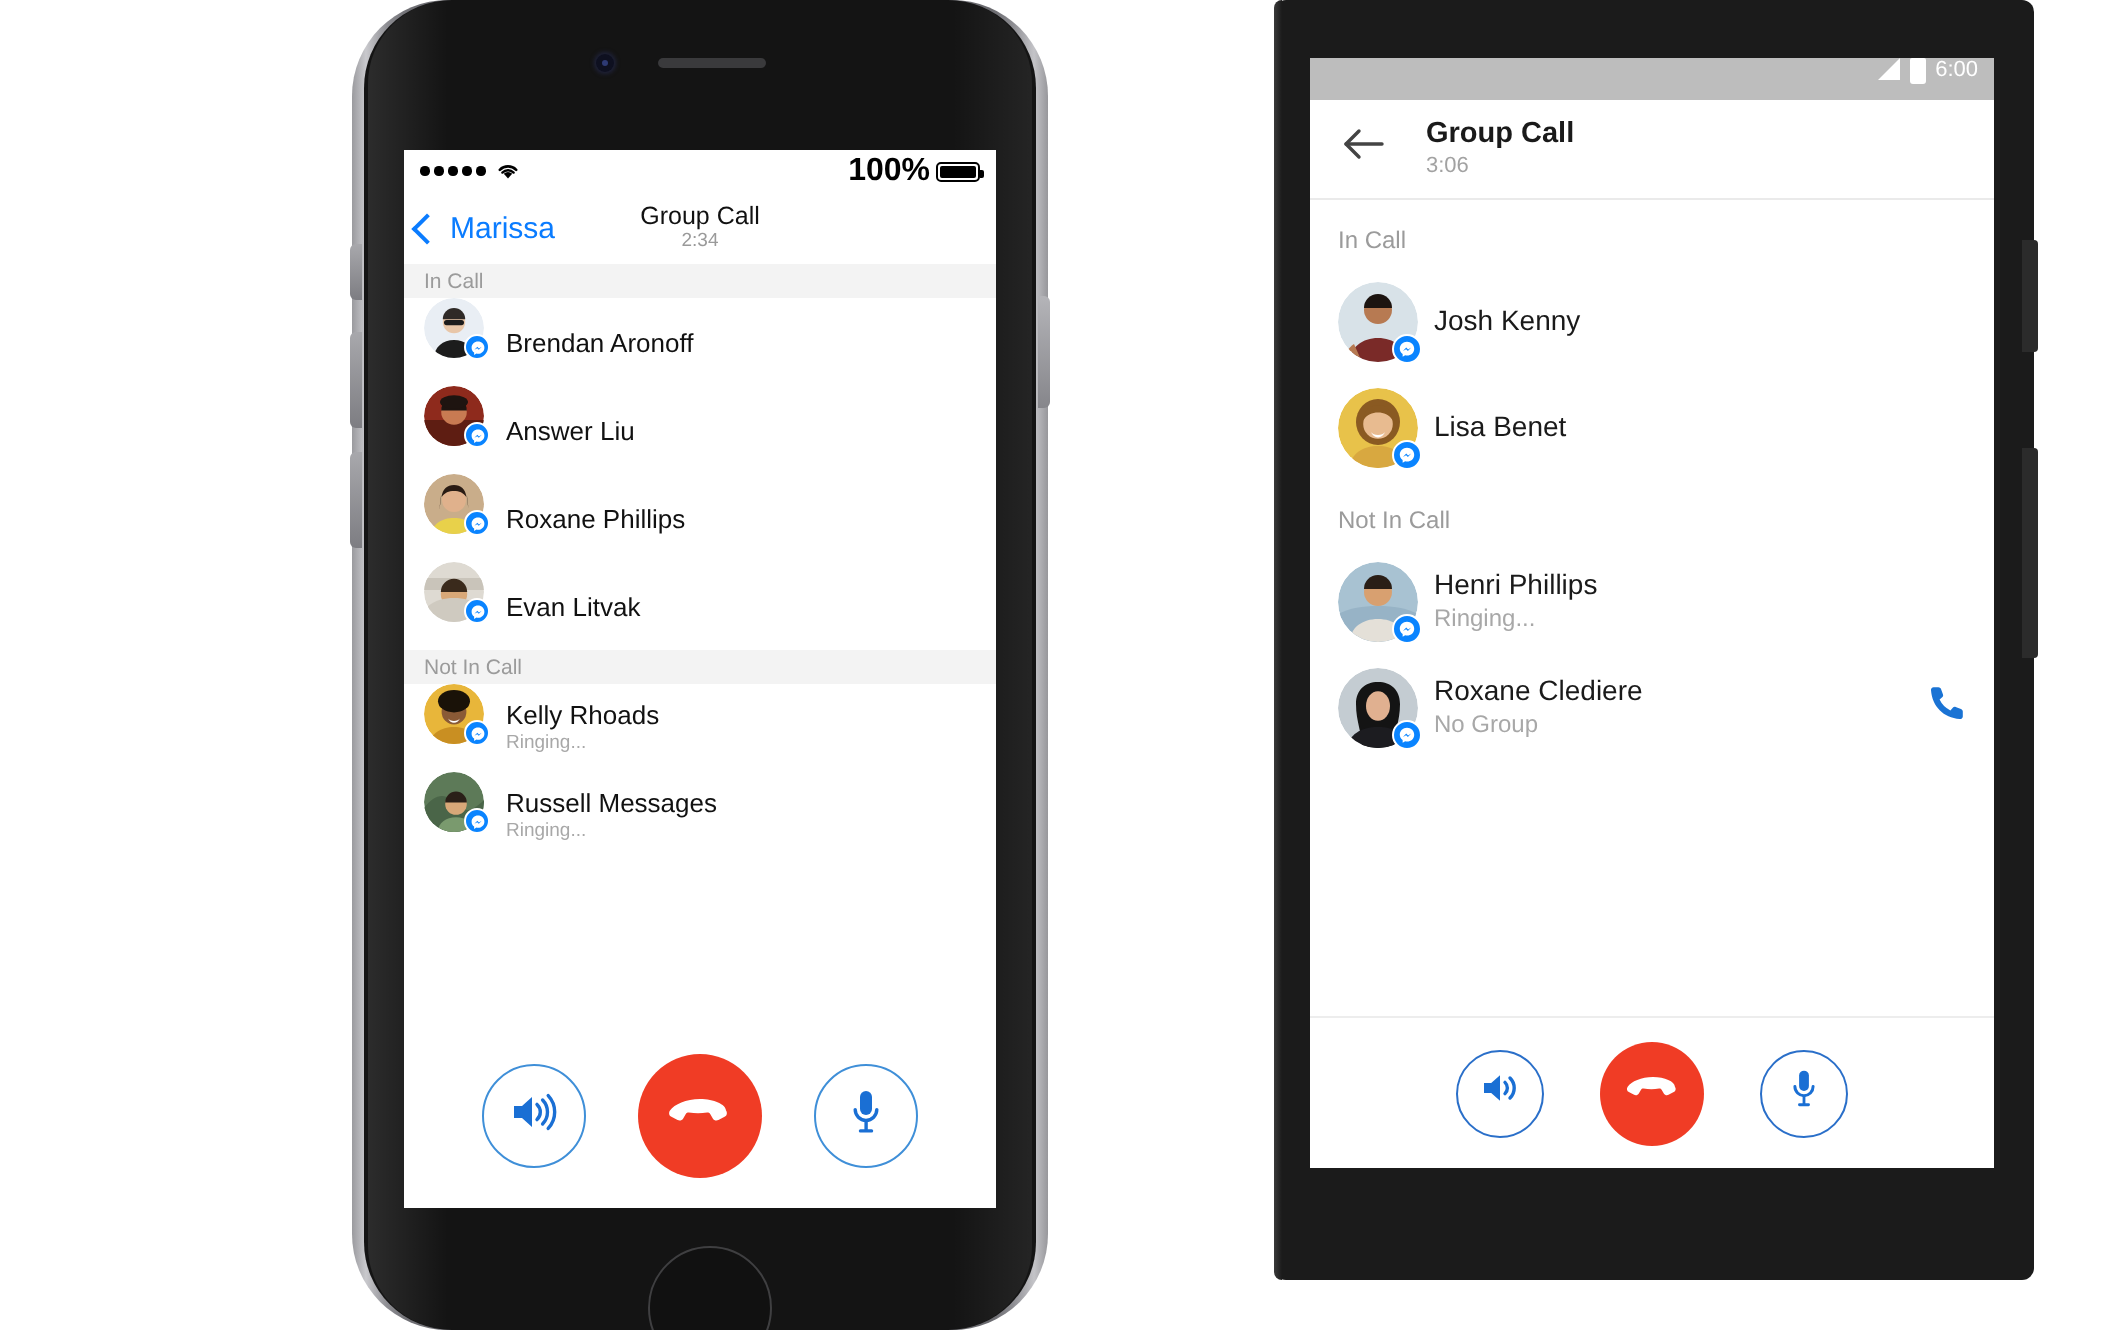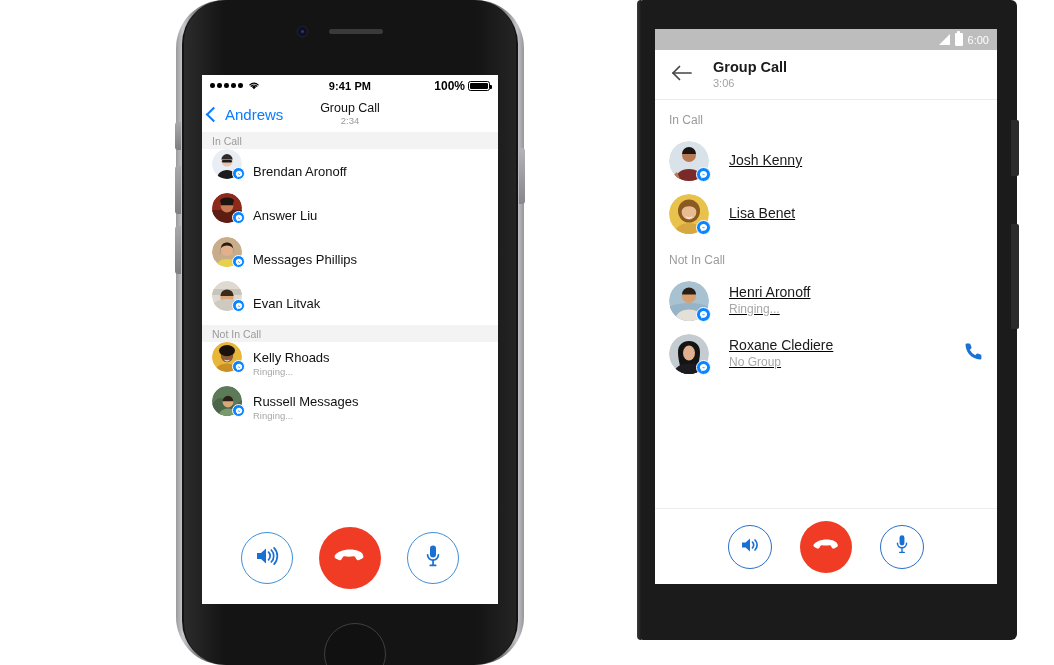--- a/index.html
+++ b/index.html
@@ -167,21 +167,21 @@
     text-align: center;
     font-size: 11px;
     font-weight: bold;
     letter-spacing: .1px;
   }
   .ios-right {
     margin-left: auto;
     display: flex;
     align-items: center;
     gap: 3px;
-    font-size: 12px;
+    font-size: 16px;
     font-weight: bold;
   }
   .ios-batt {
     width: 22px;
     height: 10px;
     border: 1.2px solid #000;
     border-radius: 2.5px;
     box-sizing: border-box;
     position: relative;
     padding: 1px;
@@ -393,21 +393,21 @@
     top: 29px;
     width: 342px;
     height: 555px;
     background: #fff;
     overflow: hidden;
   }
   .and-status {
     height: 21px;
     background: #bdbdbd;
     display: flex;
-    align-items: center;
+    align-items: flex-start;
     justify-content: flex-end;
     padding-right: 8px;
     gap: 5px;
     color: #fff;
     font-size: 11px;
   }
   .and-signal {
     width: 0; height: 0;
     border-left: 11px solid transparent;
     border-bottom: 11px solid #fff;
@@ -476,21 +476,21 @@
     padding: 0 14px;
     height: 53px;
     background: #fff;
   }
   .and-avatar { width: 40px; height: 40px; }
   .and-avatar .face { width: 40px; height: 40px; }
   .and-avatar .badge {
     width: 15px; height: 15px;
     right: -2px; bottom: -1px;
   }
-  .and-row-text { margin-left: 20px; text-decoration: underline; }
+  .and-row-text { margin-left: 8px; }
   .and-name {
     font-size: 14px;
     color: #1a1a1a;
     line-height: 17px;
   }
   .and-status-txt {
     font-size: 12px;
     color: #a8a8a8;
     line-height: 15px;
     margin-top: 1px;
@@ -548,33 +548,32 @@
           <i></i>
           <i></i>
       </div>
       <span class="ios-wifi">
         <svg width="12" height="9" viewBox="0 0 12 9">
           <path d="M6 8.2 L3.9 5.9a3 3 0 0 1 4.2 0z" fill="#000"></path>
           <path d="M1.9 3.9a5.8 5.8 0 0 1 8.2 0" stroke="#000" stroke-width="1.3" fill="none" stroke-linecap="round"></path>
           <path d="M3.2 5.3a4 4 0 0 1 5.6 0" stroke="#000" stroke-width="1.2" fill="none" stroke-linecap="round"></path>
         </svg>
       </span>
-      <div class="ios-time">9:41 PM</div>
       <div class="ios-right">
         <span>100%</span>
         <span class="ios-batt">
             <i></i>
           </span>
       </div>
     </div>
 
     <div class="ios-nav">
       <div class="ios-back">
         <span class="ios-chevron"></span>
-        <span>Andrews</span>
+        <span>Marissa</span>
       </div>
       <div class="ios-title-wrap">
         <div class="ios-title">Group Call</div>
         <div class="ios-subtitle">2:34</div>
       </div>
     </div>
 
     <div class="sec-head">In Call</div>
     <div class="ios-list">
 
@@ -636,21 +635,21 @@
             </svg>
           </span>
           <span class="badge">
             <svg width="8" height="8" viewBox="0 0 12 12">
                 <path d="M6 1.2C3.3 1.2 1.2 3.2 1.2 5.8c0 1.5.7 2.8 1.9 3.6v1.8l1.7-1c.4.1.8.2 1.2.2 2.7 0 4.8-2 4.8-4.6S8.7 1.2 6 1.2z" fill="#fff"></path>
                 <path d="M3.3 7.4 5.5 5l1.2 1.3L8.8 5 6.6 7.4 5.4 6.1z" fill="#0a84ff"></path>
               </svg>
           </span>
         </div>
         <div class="row-text">
-          <span class="row-name">Messages Phillips</span>
+          <span class="row-name">Roxane Phillips</span>
         </div>
       </div>
 
       <div class="row">
         <div class="avatar">
           <span class="face">
             <svg width="30" height="30" viewBox="0 0 30 30">
               <circle cx="15" cy="15" r="15" fill="#dedad2"></circle>
               <path d="M0 8h30v6H0z" fill="#c9c4ba"></path>
               <circle cx="15" cy="16" r="6.6" fill="#d8a878"></circle>
@@ -848,21 +847,21 @@
           </svg>
         </span>
         <span class="badge">
           <svg width="9" height="9" viewBox="0 0 12 12">
               <path d="M6 1.2C3.3 1.2 1.2 3.2 1.2 5.8c0 1.5.7 2.8 1.9 3.6v1.8l1.7-1c.4.1.8.2 1.2.2 2.7 0 4.8-2 4.8-4.6S8.7 1.2 6 1.2z" fill="#fff"></path>
               <path d="M3.3 7.4 5.5 5l1.2 1.3L8.8 5 6.6 7.4 5.4 6.1z" fill="#0a84ff"></path>
             </svg>
         </span>
       </div>
       <div class="and-row-text">
-        <div class="and-name">Henri Aronoff</div>
+        <div class="and-name">Henri Phillips</div>
         <div class="and-status-txt">Ringing...</div>
       </div>
     </div>
 
     <div class="and-row">
       <div class="avatar and-avatar">
         <span class="face">
           <svg width="40" height="40" viewBox="0 0 40 40">
             <circle cx="20" cy="20" r="20" fill="#c4ccd2"></circle>
             <path d="M9 18c0-7 4.5-11 11-11s11 4 11 11c0 9-3 14-3 22H12c0-8-3-13-3-22z" fill="#141414"></path>

